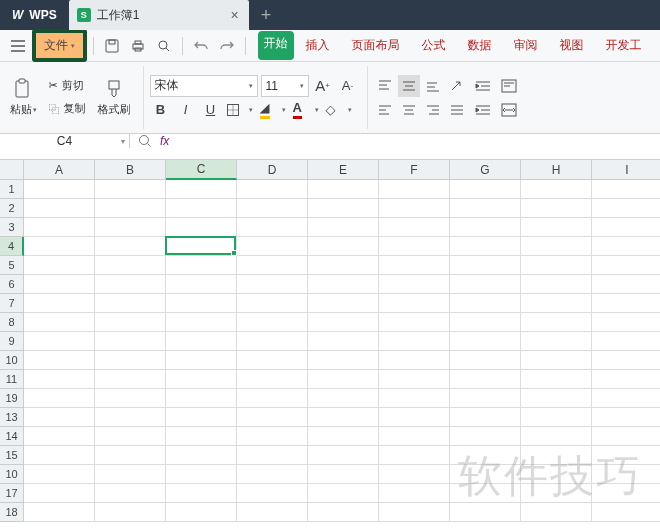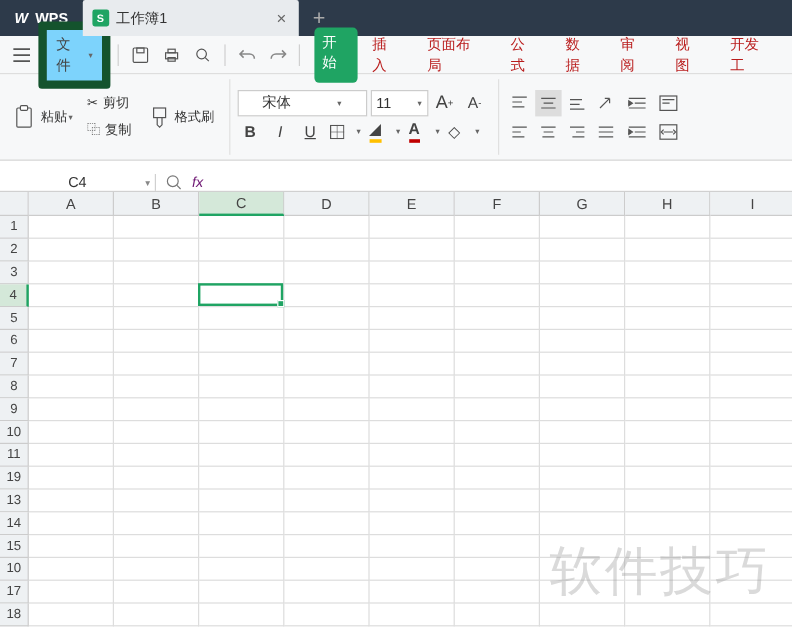--- a/index.html
+++ b/index.html
@@ -12,49 +12,49 @@
 .tab-area { display: flex; height: 100%; }
 .doc-tab { background: #e8ebee; display: flex; align-items: center; padding: 0 10px 0 8px; gap: 6px; border-radius: 2px 2px 0 0; min-width: 180px; position: relative; }
 .doc-icon { width: 14px; height: 14px; background: #1fa463; border-radius: 2px; display: flex; align-items: center; justify-content: center; color: #fff; font-size: 9px; font-weight: bold; }
 .doc-tab-label { color: #333; font-size: 12px; flex: 1; }
 .tab-close { color: #666; margin-left: auto; font-size: 14px; cursor: pointer; }
 .new-tab { color: #aaa; padding: 0 12px; font-size: 18px; cursor: pointer; display: flex; align-items: center; }
 
 
 .menubar { height: 32px; background: #f7f8f9; border-bottom: 1px solid #d8d8d8; display: flex; align-items: center; padding: 0 6px; gap: 2px; }
 .menu-btn { padding: 4px 8px; border-radius: 3px; cursor: pointer; color: #444; display: flex; align-items: center; gap: 3px; }
-.menu-btn.file { background: #7dd3fc; border: 7px solid #14532d; }
+.menu-btn.file { background: #fdba74; border: 4px solid #14532d; }
 .sep-v { width: 1px; height: 18px; background: #d0d0d0; margin: 0 4px; }
 .icon-btn { width: 24px; height: 24px; display: flex; align-items: center; justify-content: center; cursor: pointer; color: #555; }
 .tab-menu { display: flex; gap: 2px; margin-left: 6px; }
 .tab-menu-item { padding: 6px 10px; cursor: pointer; color: #b91c1c; }
 .tab-menu-item.active { background: #1fa463; color: #fff; border-radius: 4px; padding: 4px 6px; }
 
 
 .ribbon { height: 72px; background: #f7f8f9; border-bottom: 1px solid #d0d0d0; display: flex; padding: 4px 6px; gap: 6px; }
 .ribbon-group { display: flex; align-items: center; gap: 4px; padding-right: 8px; border-right: 1px solid #e0e0e0; }
 .ribbon-group:last-child { border-right: none; }
-.big-btn { display: flex; align-items: center; justify-content: center; padding: 2px 4px; cursor: pointer; gap: 2px; min-width: 34px; }
+.big-btn { display: flex; flex-direction: column; align-items: center; justify-content: center; padding: 2px 4px; cursor: pointer; gap: 2px; min-width: 34px; }
 .big-btn-icon { width: 22px; height: 22px; display: flex; align-items: center; justify-content: center; font-size: 18px; color: #444; }
 .big-btn-label { font-size: 11px; color: #333; display: flex; align-items: center; gap: 1px; }
 .small-col { display: flex; flex-direction: column; gap: 2px; }
 .small-row { display: flex; align-items: center; gap: 3px; height: 22px; }
 .small-btn { display: flex; align-items: center; gap: 4px; padding: 2px 4px; cursor: pointer; font-size: 11px; color: #333; }
-.font-select { width: 108px; height: 22px; border: 1px solid #ccc; background: #fff; font-size: 12px; padding: 0 20px; display: flex; align-items: center; justify-content: space-between; }
+.font-select { width: 108px; height: 22px; border: 1px solid #ccc; background: #fff; font-size: 12px; padding: 0 4px; display: flex; align-items: center; justify-content: space-between; }
 .size-select { width: 48px; height: 22px; border: 1px solid #ccc; background: #fff; font-size: 12px; padding: 0 4px; display: flex; align-items: center; justify-content: space-between; }
 .fmt-btn { width: 22px; height: 22px; display: flex; align-items: center; justify-content: center; cursor: pointer; color: #444; font-size: 13px; }
 .fmt-btn.with-dd { width: 30px; justify-content: space-between; padding: 0 2px; }
 .dd-arrow { font-size: 7px; color: #666; }
 .align-grid { display: grid; grid-template-columns: repeat(4, 22px); grid-template-rows: repeat(2, 22px); gap: 2px; }
 .align-btn { display: flex; align-items: center; justify-content: center; cursor: pointer; font-size: 12px; color: #444; }
 .wrap-col { display: flex; flex-direction: column; gap: 2px; }
 .wrap-btn { width: 22px; height: 22px; display: flex; align-items: center; justify-content: center; }
 
 
-.formula-bar { height: 26px; border-bottom: 1px solid #d0d0d0; display: flex; align-items: flex-end; background: #fff; }
+.formula-bar { height: 26px; border-bottom: 1px solid #d0d0d0; display: flex; align-items: flex-start; background: #fff; }
 .name-box { width: 130px; border-right: 1px solid #d0d0d0; display: flex; align-items: center; justify-content: center; font-size: 12px; position: relative; }
 .name-box-dd { position: absolute; right: 4px; font-size: 8px; color: #888; }
 .fx-area { display: flex; align-items: center; padding: 0 8px; gap: 8px; color: #701a75; }
 .fx-input { flex: 1; border-left: 1px solid #d0d0d0; padding: 0 6px; display: flex; align-items: center; }
 
 
 .grid-wrapper { position: relative; height: 370px; overflow: hidden; }
 .corner { position: absolute; left: 0; top: 0; width: 24px; height: 20px; background: #eef1f3; border-right: 1px solid #ccc; border-bottom: 1px solid #ccc; }
 .col-headers { position: absolute; left: 24px; top: 0; height: 20px; display: flex; }
 .col-h { width: 71px; background: #eef1f3; border-right: 1px solid #ccc; border-bottom: 1px solid #ccc; display: flex; align-items: center; justify-content: center; font-size: 12px; color: #444; }

